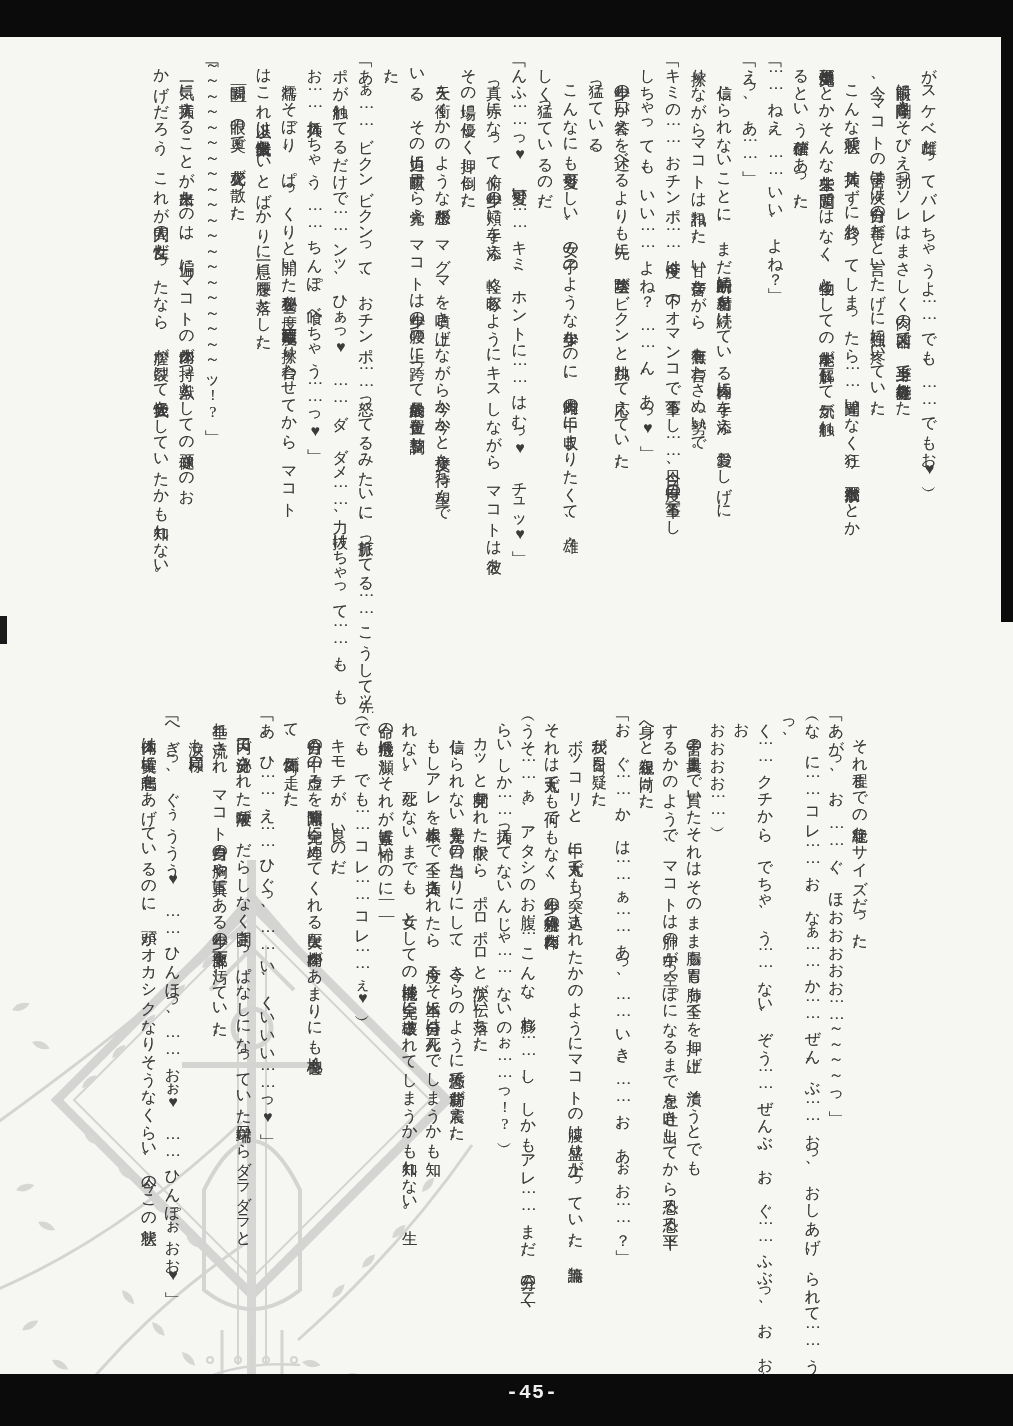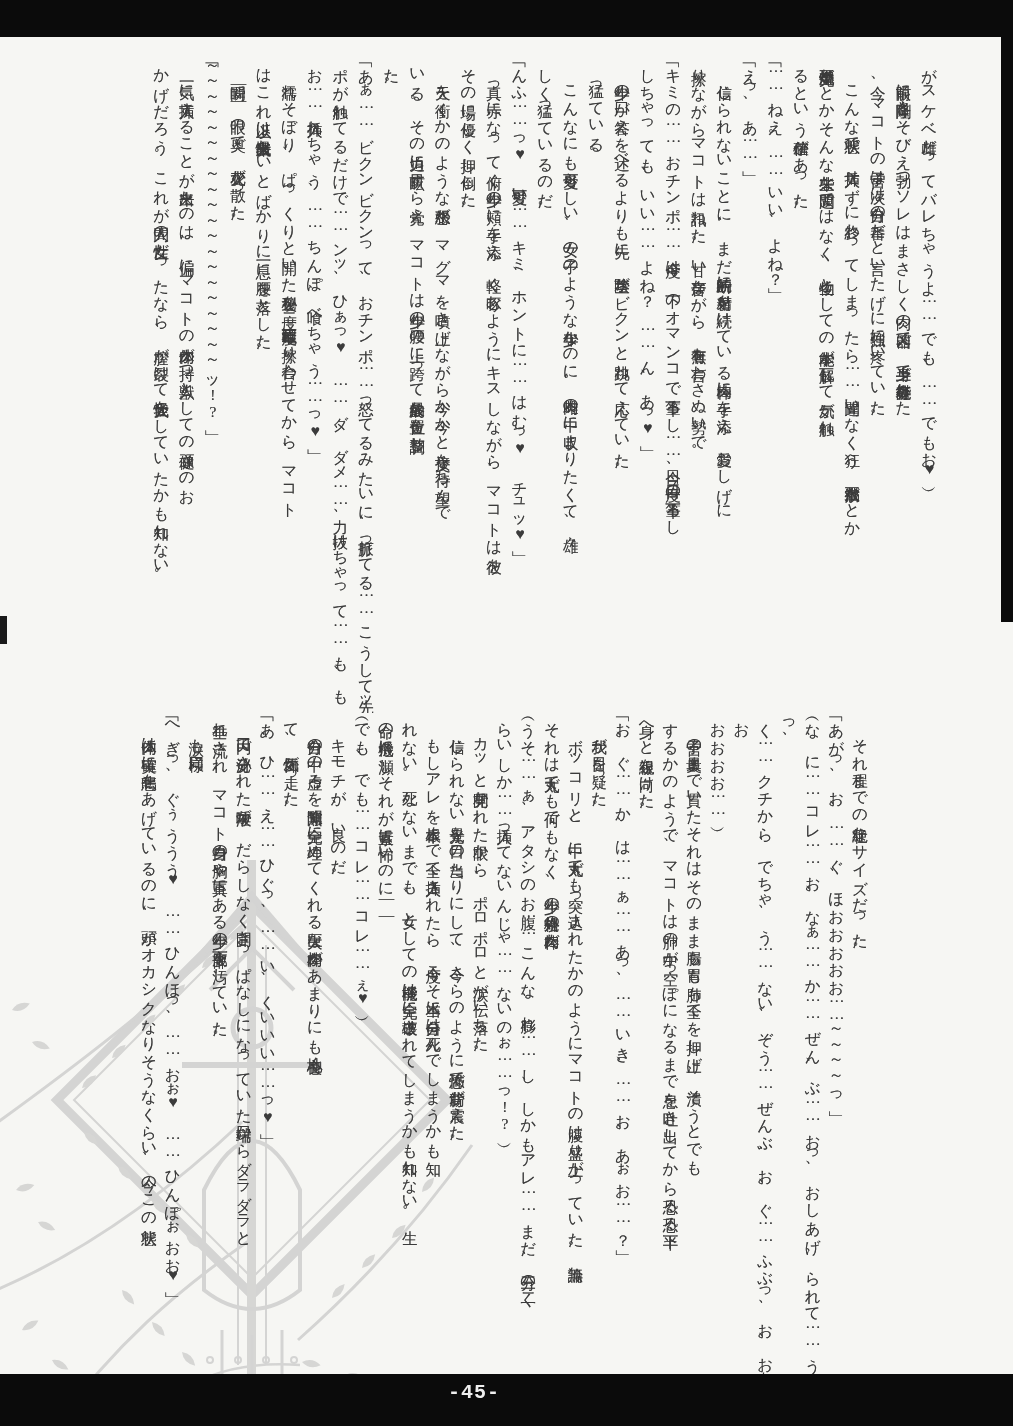--- a/index.html
+++ b/index.html
@@ -23,21 +23,21 @@
   .block-top    { left:148px; top:58px;  width:794px; height:655px; }
   .block-top .col    { line-height:25.6px; }
   .block-bottom { left:136px; top:712px; width:736px; height:680px; }
   .block-bottom .col { line-height:23.7px; }
 
   .watermark { position:absolute; left:0; top:860px; width:480px; height:566px; z-index:2; }
 
   .page-number {
     position:absolute; left:448px; top:1381px; width:110px; z-index:5;
     font-family:"Liberation Mono","DejaVu Sans Mono",monospace;
-    font-size:20px; font-weight:bold; color:#efefef; text-align:left;
+    font-size:20px; font-weight:bold; color:#efefef; text-align:right;
     letter-spacing:1px;
   }
 </style>
 </head>
 <body>
 
 <div class="page">
 
   <div class="scan-bar bar-top"></div>
   <div class="scan-bar edge-right"></div>

